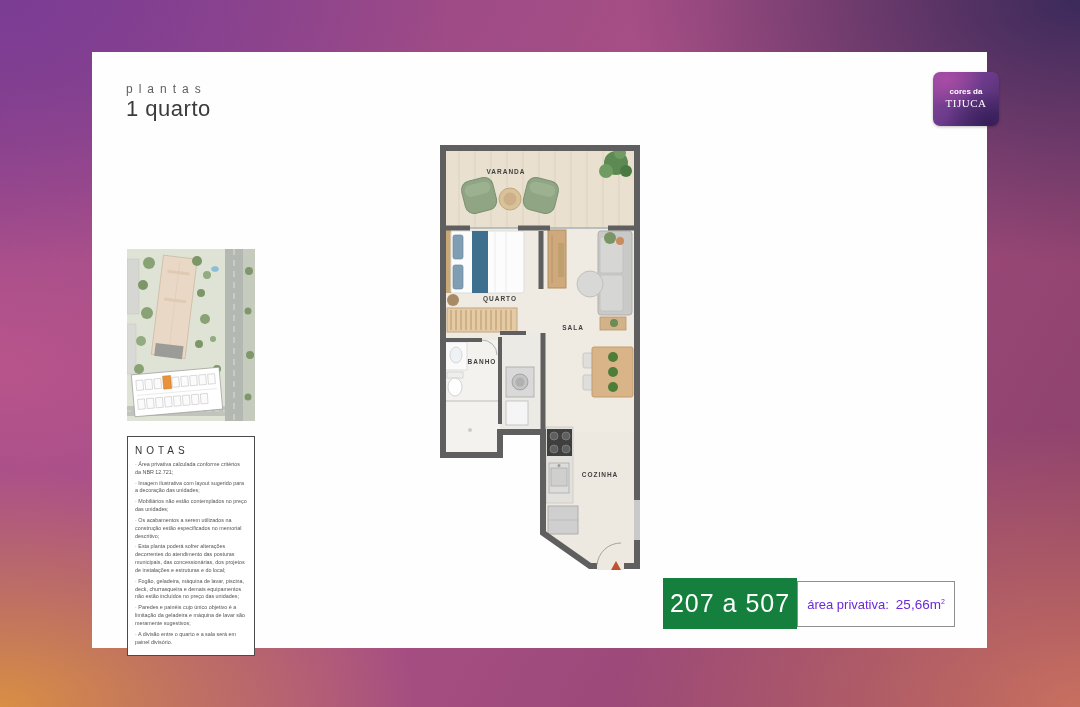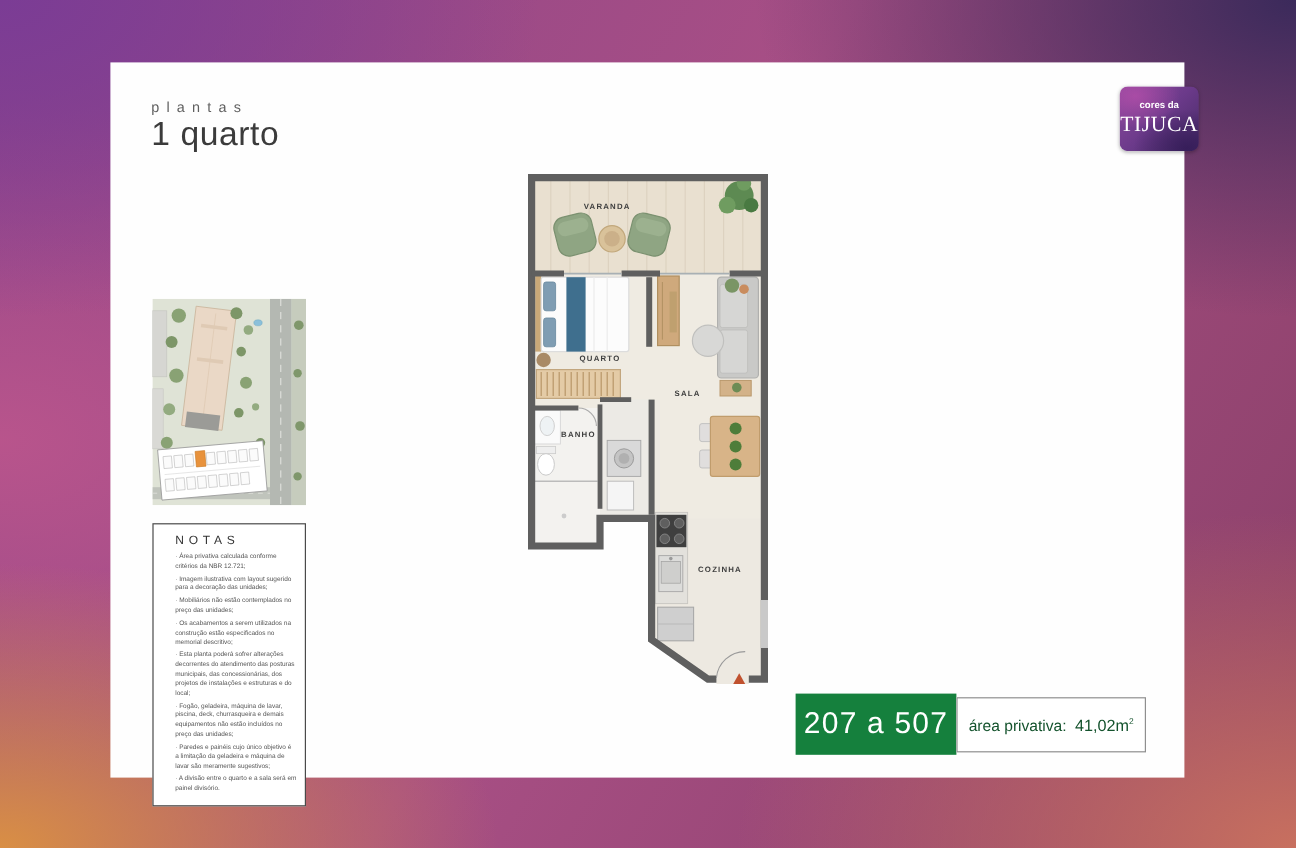--- a/index.html
+++ b/index.html
@@ -14,55 +14,55 @@
       radial-gradient(45% 40% at 0% 52%,  rgba(186,85,140,.95) 0%, rgba(186,85,140,0) 100%),
       linear-gradient(120deg, #8d4489 0%, #a84f85 48%, #8a4068 100%);
   }
   .card{
     position:absolute;left:92px;top:52px;width:895px;height:596px;
     background:#fefefe;
   }
   
   .title-row{position:absolute;left:34px;top:30px;display:flex;align-items:baseline;flex-direction:column;}
   .title-prefix{font-size:12px;letter-spacing:6px;color:#5f5f5f;margin-right:10px;}
-  .title-main{font-size:28px;color:#3b3b3b;letter-spacing:.5px;font-weight:400;}
+  .title-main{font-size:22px;color:#3b3b3b;letter-spacing:.5px;font-weight:400;}
   
   .logo{
     position:absolute;left:841px;top:20px;width:66px;height:54px;border-radius:7px;
     background:
       radial-gradient(80% 70% at 20% 15%, rgba(176,77,168,.85) 0%, rgba(176,77,168,0) 70%),
       radial-gradient(90% 80% at 85% 95%, rgba(52,28,88,.9) 0%, rgba(52,28,88,0) 75%),
       linear-gradient(135deg,#8e4a9e 0%, #6b3a8a 50%, #472b66 100%);
     display:flex;flex-direction:column;justify-content:center;align-items:center;
     color:#fff;box-shadow:0 1px 3px rgba(0,0,0,.25);
   }
   .logo-line1{font-size:8px;font-weight:700;line-height:1.1;}
-  .logo-line2{font-family:"Liberation Serif", serif;font-size:18px;letter-spacing:.5px;line-height:1.15;}
+  .logo-line2{font-family:"Liberation Serif", serif;font-size:11px;letter-spacing:.5px;line-height:1.15;}
   
   .sitemap{position:absolute;left:35px;top:197px;width:128px;height:172px;}
   
   .notes{
     position:absolute;left:35px;top:384px;width:128px;box-sizing:border-box;
-    border:1px solid #4a4a4a;background:#fff;padding:8px 7px 6px 18px;
+    border:1px solid #4a4a4a;background:#fff;padding:8px 7px 6px 7px;
   }
   .notes-title{font-size:10px;letter-spacing:4px;color:#333;margin-bottom:5px;}
   .notes-item{font-size:5.4px;line-height:1.45;color:#555;margin-bottom:3px;}
   
   .plan{position:absolute;left:348px;top:91px;width:200px;height:430px;}
   .room-label{font-size:6.5px;font-weight:700;letter-spacing:1px;fill:#3f3f3f;}
   
   .badge-units{
     position:absolute;left:571px;top:526px;width:134px;height:51px;
     background:#15803d;color:#fff;display:flex;align-items:center;justify-content:center;
     font-size:25px;letter-spacing:1px;
   }
   .badge-area{
     position:absolute;left:705px;top:529px;width:158px;height:46px;box-sizing:border-box;
     border:1px solid #8f8f8f;background:#fff;display:flex;align-items:center;justify-content:center;
-    color:#14532d;font-size:13px;gap:7px;
+    color:#6d28d9;font-size:13px;gap:7px;
   }
   .badge-area .value{font-size:13.5px;}
   sup{font-size:7px;}
 </style>
 </head>
 <body>
 
 <div id="stage">
   <div class="card">
 
@@ -316,17 +316,17 @@
       <text class="room-label" x="66" y="31" text-anchor="middle">VARANDA</text>
       <text class="room-label" x="60" y="158" text-anchor="middle">QUARTO</text>
       <text class="room-label" x="133" y="187" text-anchor="middle">SALA</text>
       <text class="room-label" x="42" y="221" text-anchor="middle">BANHO</text>
       <text class="room-label" x="160" y="334" text-anchor="middle">COZINHA</text>
     </svg>
 
     <div class="badge-units">207 a 507</div>
     <div class="badge-area">
       <span>área privativa:</span>
-      <span class="value"><span>41,02m</span><sup>2</sup></span>
+      <span class="value"><span>25,66m</span><sup>2</sup></span>
     </div>
 
   </div>
 </div>
 
 </body></html>

